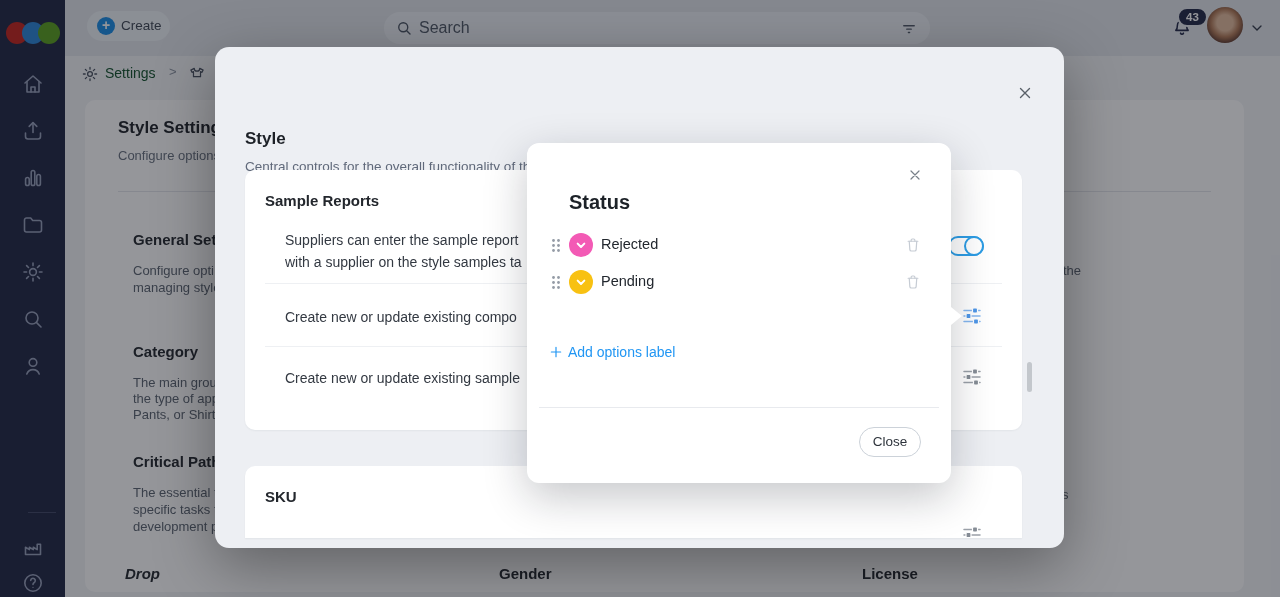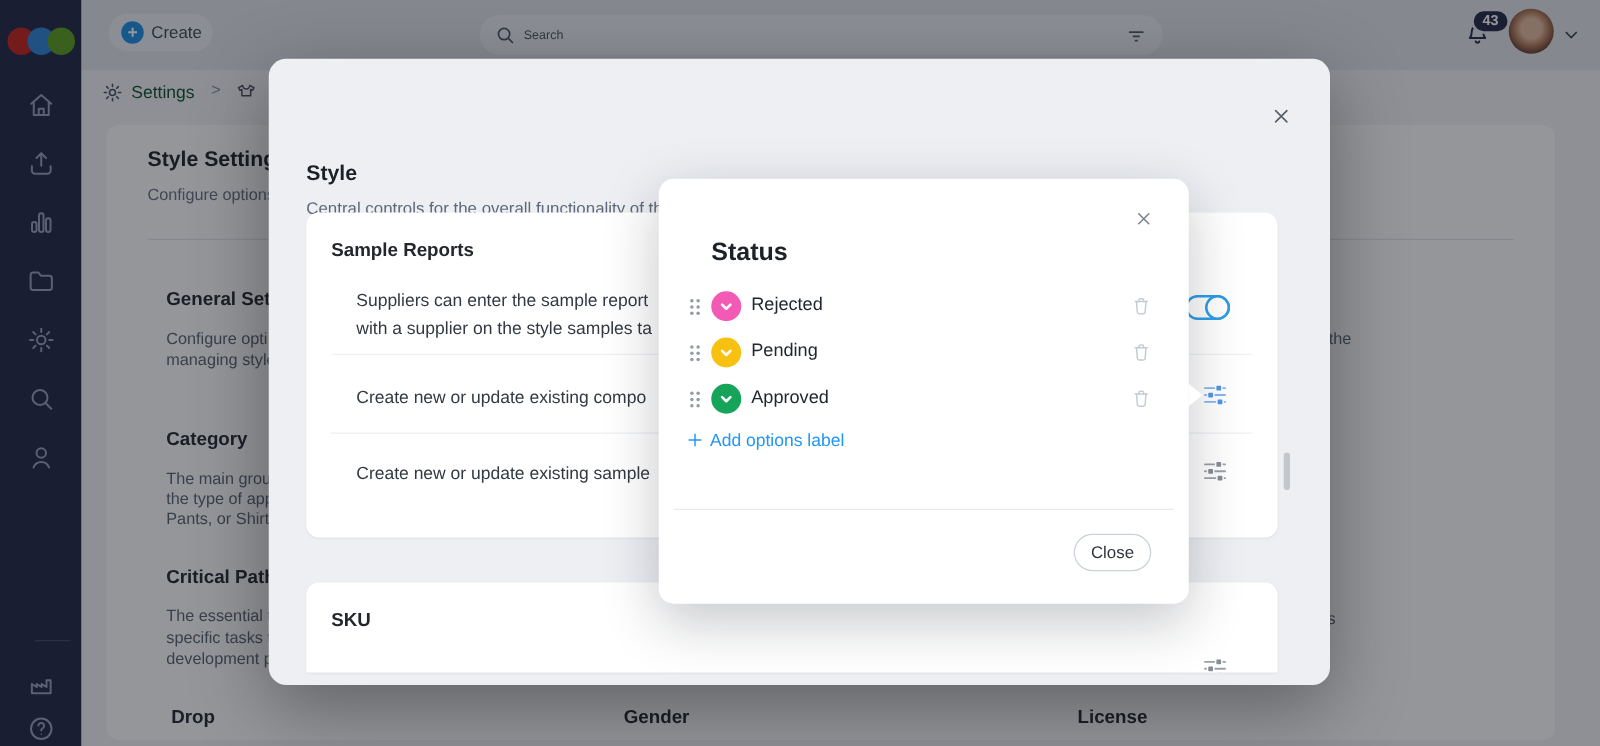--- a/index.html
+++ b/index.html
@@ -14,21 +14,21 @@
   .nav-ico svg { width:24px; height:24px; }
   .side-div { position:absolute; left:28px; top:512px; width:28px; height:1px; background:#424a68; }
 
   
   .topbar { position:absolute; left:65px; top:0; width:1215px; height:56px; background:#e3e7ec; }
   .create-btn { position:absolute; left:22px; top:11px; width:83px; height:30px; border-radius:15px; background:#eef2f6; }
   .plus-circle { position:absolute; left:10px; top:6px; width:18px; height:18px; border-radius:50%; background:#1e8fe6; color:#fff; font-size:14px; font-weight:bold; line-height:17px; text-align:center; }
   .create-label { position:absolute; left:34px; top:0; line-height:30px; font-size:13.5px; color:#414a57; }
   .search-bar { position:absolute; left:319px; top:12px; width:546px; height:32px; border-radius:16px; background:#eef1f6; }
   .search-bar svg.mag { position:absolute; left:11px; top:7px; width:18px; height:18px; color:#4c5664; }
-  .search-input { position:absolute; left:35px; top:0; width:440px; height:32px; border:0; background:transparent; font-size:10px; color:#414a57; font-family:inherit; outline:none; }
+  .search-input { position:absolute; left:35px; top:0; width:440px; height:32px; border:0; background:transparent; font-size:16px; color:#414a57; font-family:inherit; outline:none; }
   .search-input::placeholder { color:#515b68; opacity:1; }
   .filter-ico { position:absolute; right:12px; top:7px; width:18px; height:18px; color:#525c6a; }
   .bell-ico { position:absolute; left:1106px; top:17px; width:22px; height:22px; color:#262c4a; }
   .notif-badge { position:absolute; left:1112px; top:7px; min-width:30px; height:20px; padding:0 7px; border-radius:11px; background:#252b49; border:2px solid #e3e7ec; color:#fff; font-size:11.5px; font-weight:bold; line-height:16px; text-align:center; }
   .avatar { position:absolute; left:1142px; top:7px; width:36px; height:36px; border-radius:50%;
     background: radial-gradient(circle at 50% 44%, #e2bb9d 0 30%, #b07a58 52%, #6b4536 72%, #3c2b24 100%); }
   .av-chev { position:absolute; left:1184px; top:20px; width:16px; height:16px; color:#373e4c; }
 
   
   .page { position:absolute; left:65px; top:56px; width:1215px; height:541px; background:#f2f4f7; }
@@ -194,21 +194,21 @@
     <span class="frag" style="left:998px; top:207px;">the</span>
     <span class="frag frag-h" style="left:68px; top:287px;">Category</span>
     <span class="frag" style="left:68px; top:319px;">The main group</span>
     <span class="frag" style="left:68px; top:335px;">the type of app</span>
     <span class="frag" style="left:68px; top:351px;">Pants, or Shirts</span>
     <span class="frag frag-h" style="left:68px; top:397px;">Critical Path</span>
     <span class="frag" style="left:68px; top:429px;">The essential t</span>
     <span class="frag" style="left:68px; top:446px;">specific tasks t</span>
     <span class="frag" style="left:68px; top:463px;">development p</span>
     <span class="frag" style="left:997px; top:431px;">s</span>
-    <span class="frag frag-h" style="left:72px; top:509px;">Drop</span>
+    <span class="frag frag-h" style="left:60px; top:509px;font-style:italic;">Drop</span>
     <span class="frag frag-h" style="left:434px; top:509px;">Gender</span>
     <span class="frag frag-h" style="left:797px; top:509px;">License</span>
   </div>
 
   <div class="overlay"></div>
 
   <div class="modal">
     <span class="modal-title">Style</span>
     <svg class="modal-close" viewBox="0 0 24 24" fill="none" stroke="currentColor" stroke-width="1.8" stroke-linecap="round">
         <path d="M6 6l12 12M18 6L6 18"></path>
@@ -309,41 +309,20 @@
           </svg>
       </span>
       <span class="status-label">Pending</span>
       <svg class="trash" viewBox="0 0 24 24" fill="none" stroke="currentColor" stroke-width="1.6" stroke-linecap="round" stroke-linejoin="round">
           <path d="M5.5 7h13"></path>
           <path d="M9.5 7V5.6A1.6 1.6 0 0 1 11.1 4h1.8a1.6 1.6 0 0 1 1.6 1.6V7"></path>
           <path d="M7 7l.8 11.2a1.9 1.9 0 0 0 1.9 1.8h4.6a1.9 1.9 0 0 0 1.9-1.8L17 7"></path>
         </svg>
     </div>
 
-    <div class="status-row" style="top:158px;">
-      <svg class="drag" viewBox="0 0 10 15" fill="currentColor">
-          <circle cx="2.5" cy="2.5" r="1.4"></circle>
-          <circle cx="7.5" cy="2.5" r="1.4"></circle>
-          <circle cx="2.5" cy="7.5" r="1.4"></circle>
-          <circle cx="7.5" cy="7.5" r="1.4"></circle>
-          <circle cx="2.5" cy="12.5" r="1.4"></circle>
-          <circle cx="7.5" cy="12.5" r="1.4"></circle>
-        </svg>
-      <span class="dot" style="background: rgb(22, 164, 90);">
-        <svg viewBox="0 0 24 24" fill="none" stroke="currentColor" stroke-width="3" stroke-linecap="round" stroke-linejoin="round">
-            <path d="M7 10l5 5 5-5"></path>
-          </svg>
-      </span>
-      <span class="status-label">Approved</span>
-      <svg class="trash" viewBox="0 0 24 24" fill="none" stroke="currentColor" stroke-width="1.6" stroke-linecap="round" stroke-linejoin="round">
-          <path d="M5.5 7h13"></path>
-          <path d="M9.5 7V5.6A1.6 1.6 0 0 1 11.1 4h1.8a1.6 1.6 0 0 1 1.6 1.6V7"></path>
-          <path d="M7 7l.8 11.2a1.9 1.9 0 0 0 1.9 1.8h4.6a1.9 1.9 0 0 0 1.9-1.8L17 7"></path>
-        </svg>
-    </div>
 
     <div class="add-row">
       <svg class="add-plus" viewBox="0 0 24 24" fill="none" stroke="currentColor" stroke-width="2" stroke-linecap="round">
           <path d="M12 4v16M4 12h16"></path>
         </svg>
       <span class="add-label">Add options label</span>
     </div>
 
     <span class="pop-div"></span>
     <button class="close-btn">Close</button>

